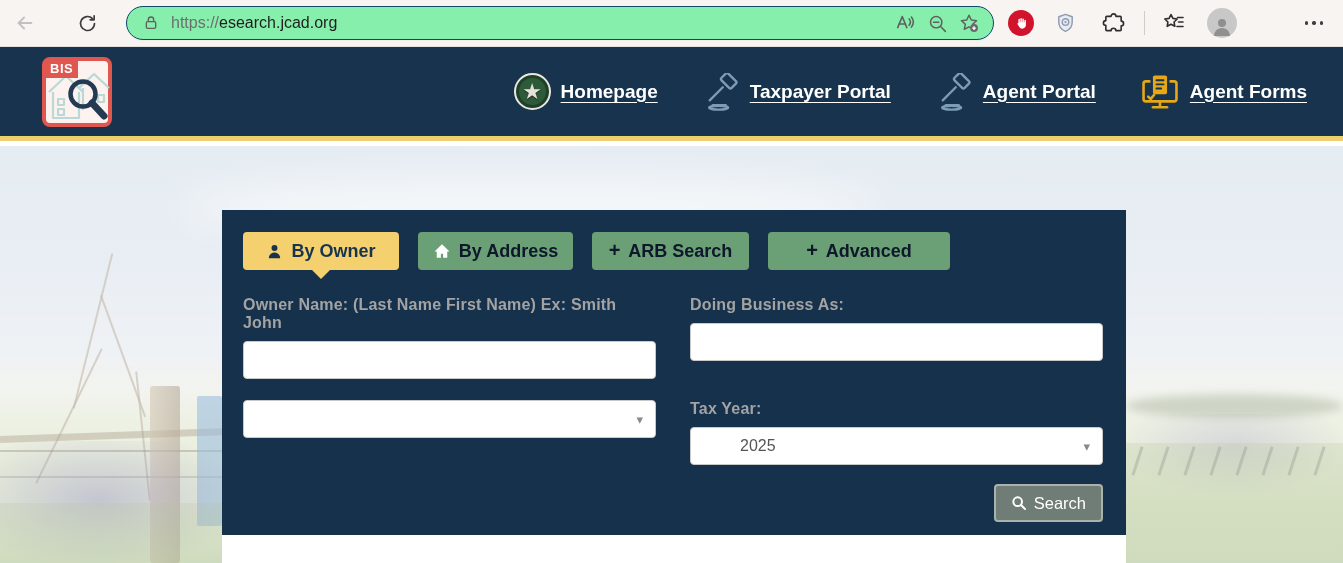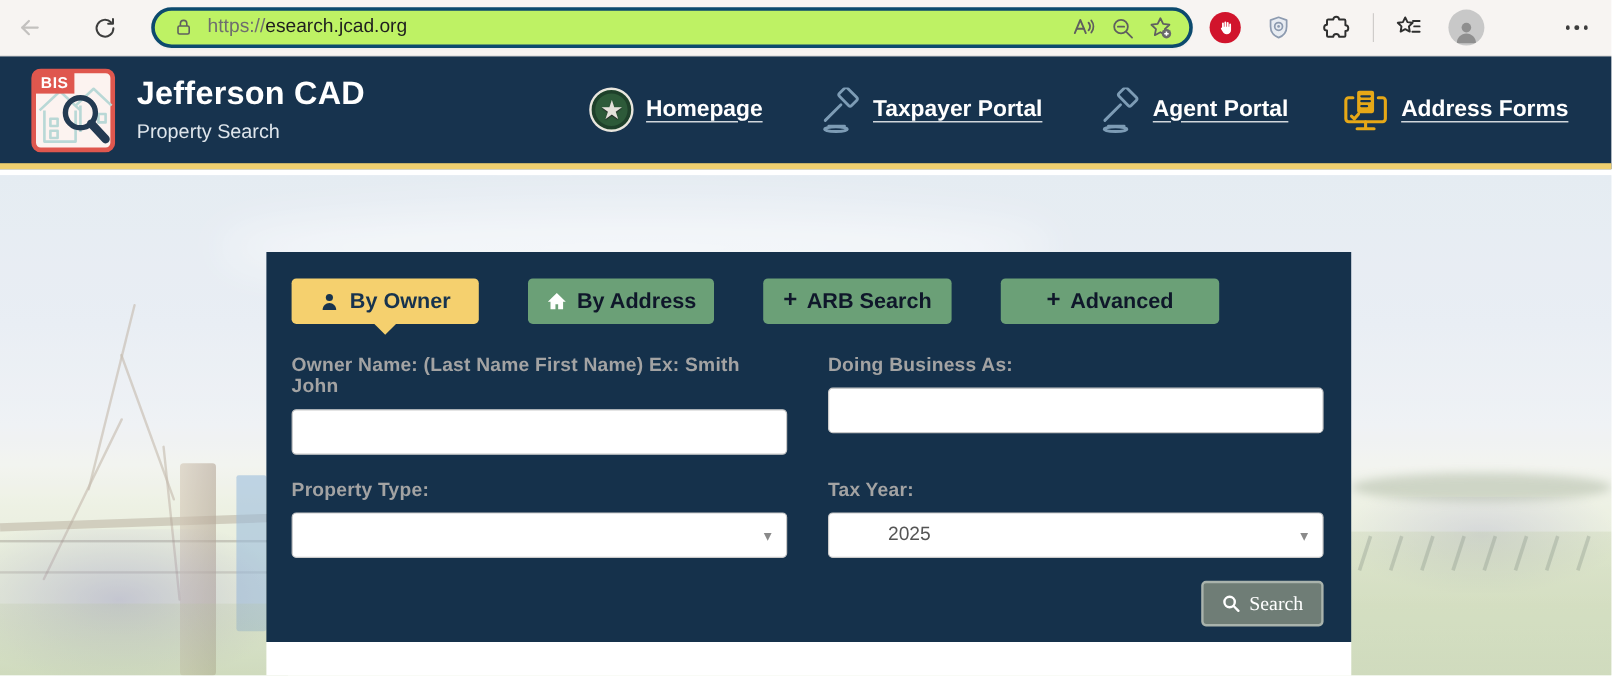--- a/index.html
+++ b/index.html
@@ -7,43 +7,43 @@
   body { font-family:"Liberation Sans", sans-serif; background:#fff; position:relative; }
 
   
   .chrome { position:absolute; top:0; left:0; width:1343px; height:47px;
     background:#f7f4f2; border-bottom:1px solid #e2dfdd;
     display:flex; align-items:center; padding:0 12px 0 8px; }
   .chrome-btn { width:34px; height:34px; border-radius:6px; display:flex;
     align-items:center; justify-content:center; flex:0 0 auto; cursor:pointer; }
   .back { margin-left:0; }
   .refresh { margin-left:28px; }
-  .address-bar { margin-left:22px; width:868px; height:34px; background:#bef264;
-    border:3px solid #0c4a6e; border-radius:17px; display:flex; align-items:center;
+  .address-bar { margin-left:22px; width:868px; height:34px; background:#86efac;
+    border:1px solid #0c4a6e; border-radius:17px; display:flex; align-items:center;
     padding:0 8px 0 16px; flex:0 0 auto; box-shadow:0 1px 2px rgba(0,0,0,.04); }
   .url { margin-left:12px; font-size:16px; white-space:nowrap; }
   .url .scheme { color:#6e6e6e; }
   .url .host { color:#1f1f1f; }
   .addr-icons { margin-left:auto; display:flex; align-items:center; }
   .addr-icons .chrome-btn { width:32px; height:30px; }
   .ext { margin-left:14px; }
   .vdiv { width:1px; height:24px; background:#cfccca; margin:0 12px 0 14px; flex:0 0 auto; }
   .avatar { width:30px; height:30px; border-radius:50%; background:#c8c8c8;
     margin-left:16px; display:flex; align-items:flex-end; justify-content:center;
     overflow:hidden; flex:0 0 auto; cursor:pointer; }
   .dots { margin-left:auto; display:flex; gap:4px; align-items:center; padding:8px; cursor:pointer; }
   .dots i { width:3.5px; height:3.5px; border-radius:50%; background:#3d3d3d; }
   .adblock { width:26px; height:26px; border-radius:50%; background:#d1142c;
     display:flex; align-items:center; justify-content:center; }
 
   
   .site-header { position:absolute; top:47px; left:0; width:1343px; height:94px;
     background:#17334e; border-bottom:5px solid #eecf6f;
     display:flex; align-items:center; padding:0 26px; z-index:3; }
-  .logo { position:relative; width:70px; height:70px; flex:0 0 auto; cursor:pointer; }
+  .logo { position:relative; width:70px; height:70px; flex:0 0 auto; cursor:pointer;margin-left:16px; }
   .logo-tab { position:absolute; top:3px; left:3px; background:#df574e; color:#fff;
     font-size:13px; font-weight:bold; padding:1px 5px 2px; letter-spacing:.5px; }
   .title-block { margin-left:18px; }
   .site-title { color:#fff; font-size:27px; font-weight:600; letter-spacing:.2px; }
   .site-subtitle { color:#dfe6ec; font-size:16.5px; margin-top:7px; }
   .nav { margin-left:auto; display:flex; align-items:center; gap:44px; margin-right:10px; }
   .nav-item { display:flex; align-items:center; gap:10px; cursor:pointer; text-decoration:none; }
   .nav-label { color:#fff; font-size:19px; font-weight:600; text-decoration:underline;
     text-underline-offset:4px; }
   .seal { width:37px; height:37px; border-radius:50%; background:#2d5a39;
@@ -81,21 +81,21 @@
   .grass-right { left:1126px; bottom:0; width:217px; height:120px;
     background:linear-gradient(rgba(160,180,120,.25), rgba(145,170,105,.45)); }
   .fencepost { width:3px; height:30px; background:#5c6d5d; opacity:.35; transform:rotate(18deg); top:300px; }
   .hero::after { content:""; position:absolute; inset:0; background:rgba(255,255,255,.28); pointer-events:none; }
 
   
   .panel { position:absolute; left:222px; top:210px; width:904px; height:325px;
     background:#15314b; z-index:4; }
   .panel-bottom { position:absolute; left:222px; top:535px; width:904px; height:28px;
     background:#fff; z-index:4; }
-  .tabs { display:flex; gap:41px; padding:22px 21px 0; }
+  .tabs { display:flex; gap:19px; padding:22px 21px 0; }
   .tab { height:38px; border:none; border-radius:4px; display:flex; align-items:center;
     justify-content:center; gap:8px; font-family:inherit; font-size:18px; font-weight:600;
     cursor:pointer; flex:0 0 auto; }
   .tab.green { background:#6ba077; color:#0f172a; }
   .tab.active { background:#f5d06e; color:#17334e; position:relative; }
   .tab.active::after { content:""; position:absolute; top:100%; left:50%;
     transform:translateX(-50%); border:9px solid transparent; border-top-color:#f5d06e; }
   .t0 { width:156px; } .t1 { width:155px; } .t2 { width:120px; } .t3 { width:157px; } .t4 { width:182px; }
   .tab .plus { font-size:20px; font-weight:bold; margin-top:-2px; }
   .tab-icon { flex:0 0 auto; }
@@ -106,21 +106,21 @@
     letter-spacing:.2px; }
   .text-input { width:100%; height:38px; border:1px solid #c9c9c9; border-radius:4px;
     font-family:inherit; font-size:16px; padding:0 12px; color:#333; background:#fff; }
   .select-box { width:100%; height:38px; background:#fff; border:1px solid #c9c9c9;
     border-radius:4px; display:flex; align-items:center; justify-content:space-between;
     padding:0 12px; cursor:pointer; }
   .select-value { font-size:16px; color:#555;margin-left:37px; }
   .select-caret { color:#8a8a8a; font-size:13px; }
   .search-row { grid-column:2; display:flex; justify-content:flex-end; margin-top:-2px; }
   .search-btn { height:38px; padding:0 15px; background:#6f7d76; border:2px solid #a9b3ac;
-    border-radius:4px; color:#fff; font-family:Liberation Serif, serif; font-size:16.5px; display:flex;
+    border-radius:4px; color:#fff; font-family:Liberation Sans, sans-serif; font-size:16.5px; display:flex;
     align-items:center; gap:7px; cursor:pointer; }
 </style>
 </head>
 <body>
 
 <div class="chrome">
   <div class="chrome-btn back">
     <svg width="22" height="22" viewBox="0 0 24 24" fill="none" stroke="#c3c1bf" stroke-width="2" stroke-linecap="round" stroke-linejoin="round">
         <path d="M19 12H5"></path>
         <path d="M11 6l-6 6 6 6"></path>
@@ -215,24 +215,20 @@
           <rect x="16" y="52" width="6" height="6"></rect>
         <path d="M37 31 52 17 67 31"></path>
           <path d="M41 31v22"></path>
           <rect x="56" y="38" width="6" height="7"></rect>
       </g>
       <circle cx="41" cy="37" r="12.5" fill="none" stroke="#233a52" stroke-width="4.5"></circle>
       <path d="M50 46 62 59" stroke="#233a52" stroke-width="7" stroke-linecap="round"></path>
     </svg>
     <span class="logo-tab">BIS</span>
   </div>
-  <div class="title-block">
-    <div class="site-title">Jefferson CAD</div>
-    <div class="site-subtitle">Property Search</div>
-  </div>
 
   <div class="nav">
     <a class="nav-item">
       <span class="seal nav-ico">
           <span class="seal-star">★</span>
         </span>
       <span class="nav-label">Homepage</span>
     </a>
     <a class="nav-item">
       <svg class="nav-ico" width="38" height="38" viewBox="0 0 32 32" fill="none" stroke="#7d9cb5" stroke-width="2" stroke-linecap="round" stroke-linejoin="round">
@@ -254,21 +250,21 @@
     </a>
     <a class="nav-item">
       <svg class="nav-ico" width="40" height="40" viewBox="0 0 34 34" fill="none" stroke="#e6a817" stroke-width="2.2" stroke-linecap="round" stroke-linejoin="round">
           <path d="M8 8H5a2 2 0 0 0-2 2v13a2 2 0 0 0 2 2h24a2 2 0 0 0 2-2V10a2 2 0 0 0-2-2h-3"></path>
           <rect x="11" y="3" width="12" height="16" rx="1.5" fill="#e6a817" stroke="none"></rect>
           <path d="M14 7h6M14 10.5h6M14 14h4" stroke="#17334e" stroke-width="1.6"></path>
           <path d="M7 21l2 2 3-3.5"></path>
           <path d="M17 25v4"></path>
           <path d="M11 30h12"></path>
         </svg>
-      <span class="nav-label">Address Forms</span>
+      <span class="nav-label">Agent Forms</span>
     </a>
   </div>
 </div>
 
 <div class="hero">
   <div class="cloud"></div>
   <div class="branch b1"></div>
     <div class="branch b2"></div>
   <div class="branch b3"></div>
     <div class="branch b4"></div>
@@ -320,21 +316,20 @@
   <div class="form-grid">
     <div>
       <div class="field-label">Owner Name: (Last Name First Name) Ex: Smith John</div>
       <input class="text-input" value="" style="">
     </div>
     <div>
       <div class="field-label">Doing Business As:</div>
       <input class="text-input" value="" style="">
     </div>
     <div>
-      <div class="field-label">Property Type:</div>
       <div class="select-box">
         <span class="select-value"></span>
         <span class="select-caret">▾</span>
       </div>
     </div>
     <div>
       <div class="field-label">Tax Year:</div>
       <div class="select-box">
         <span class="select-value">2025</span>
         <span class="select-caret">▾</span>

